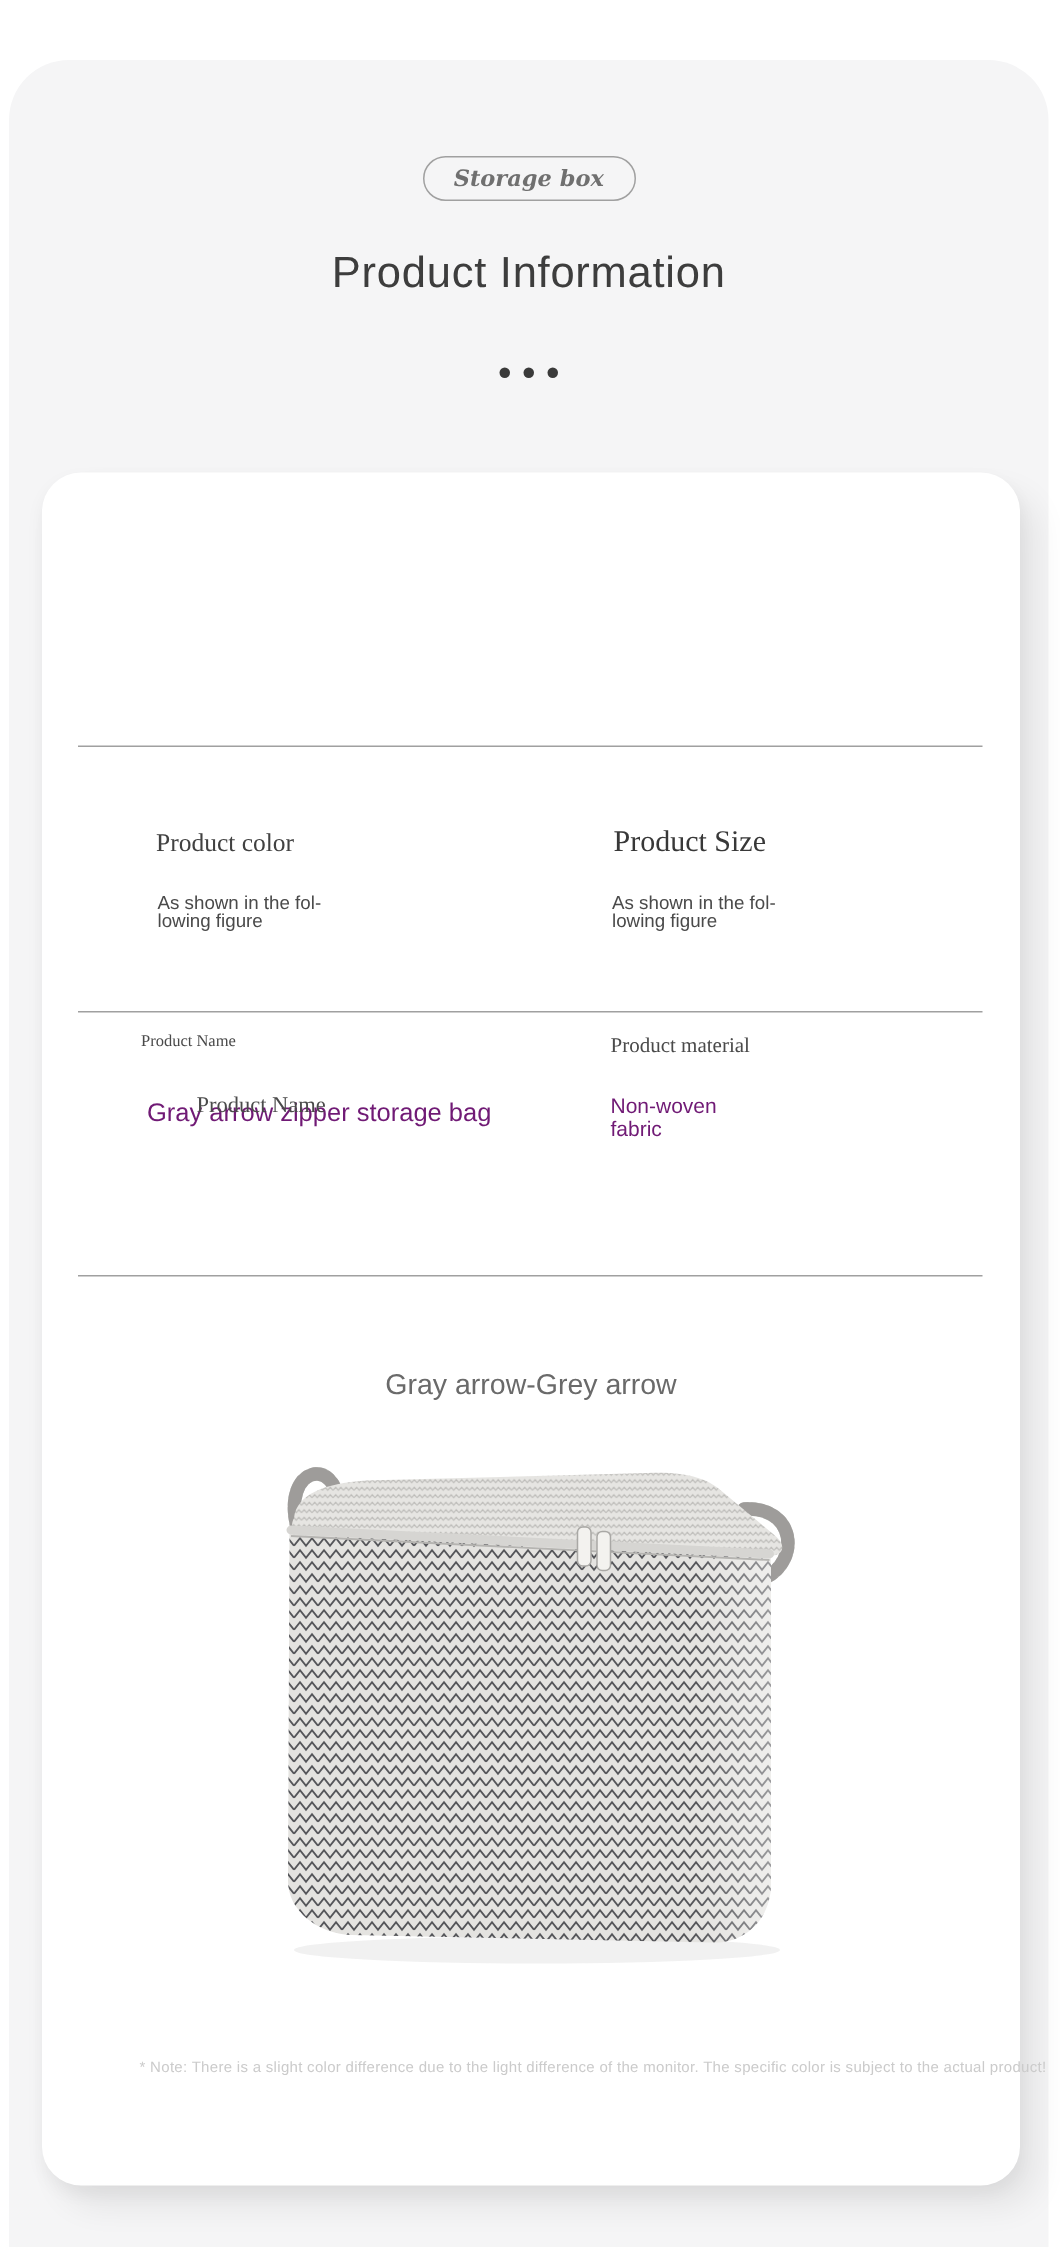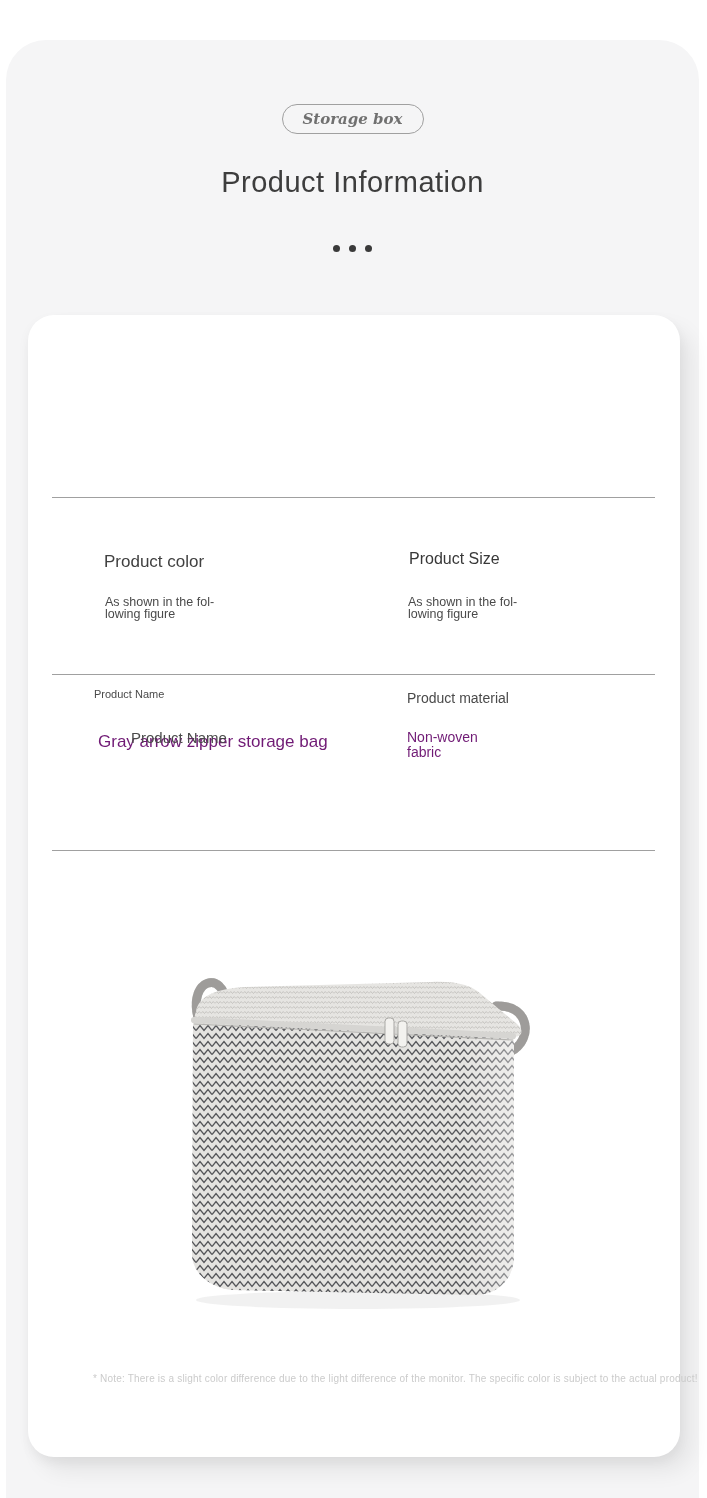--- a/index.html
+++ b/index.html
@@ -28,21 +28,21 @@
     position:absolute; top:205px; left:0; width:100%;
     display:flex; justify-content:center; gap:9px;
   }
   .dots span { width:7px; height:7px; border-radius:50%; background:#3a3a3a; display:block; }
   .card {
     position:absolute; left:22px; top:275px; width:652px; height:1142px;
     background:#ffffff; border-radius:26px;
     box-shadow: 12px 14px 22px rgba(0,0,0,0.07), 0 5px 12px rgba(0,0,0,0.05);
   }
   .abs { position:absolute; }
-  .lbl  { color:#4a4a4a; }
+  .lbl  { color:#4a4a4a;font-family:Liberation Serif, serif; }
   .val  { color:#701a75; }
   .divider { position:absolute; left:24px; width:603px; height:1px; background:#a0a0a0; }
   .small-val { font-size:12.5px; line-height:12px; white-space:pre-line; color:#4a4a4a; }
   .caption {
     position:absolute; top:598px; left:0; width:100%; text-align:center;
     font-size:19px; color:#6a6a6a;
   }
   .figure { position:absolute; left:152px; top:645px; width:350px; height:355px; }
   .note {
     position:absolute; left:65px; top:1058px;
@@ -74,30 +74,31 @@
 
       <div class="abs lbl" style="left:379px; top:375px; font-size:14px;">Product material</div>
       <div class="abs val" style="left:379px; top:415px; font-size:14px; line-height:15px; width:92px;">Non-woven fabric</div>
 
       <div class="divider" style="top:182px;"></div>
 
       <div class="abs lbl" style="left:76px; top:237px; font-size:17px; color:#414141;">Product color</div>
       <div class="abs small-val" style="left:77px; top:281px;">As shown in the fol-
 lowing figure</div>
 
-      <div class="abs lbl" style="left:381px; top:235px; font-size:16px; color:#383838;">Product Size</div>
+      <div class="abs lbl" style="left:381px; top:235px; font-size:20px; color:#383838;">Product Size</div>
       <div class="abs small-val" style="left:380px; top:281px;">As shown in the fol-
 lowing figure</div>
 
       <div class="divider" style="top:359px;"></div>
 
       <div class="abs lbl" style="left:103px; top:414px; font-size:15px;">Product Name</div>
 
       <div class="divider" style="top:535px;"></div>
 
+      <div class="caption">Gray arrow-Grey arrow</div>
 
       <svg class="figure" viewBox="0 0 350 355" role="img">
         <defs>
           <pattern id="herringbone" width="16" height="8" patternUnits="userSpaceOnUse">
             <rect width="16" height="8" fill="#e4e3e0"></rect>
             <path d="M0,6.5 L4,1.5 L8,6.5 L12,1.5 L16,6.5" fill="none" stroke="#55565a" stroke-width="1.3"></path>
           </pattern>
           <pattern id="speckle" width="7" height="5" patternUnits="userSpaceOnUse">
             <rect width="7" height="5" fill="#e6e5e2"></rect>
             <path d="M0,3.5 L1.8,1.5 L3.5,3.5 L5.2,1.5 L7,3.5" fill="none" stroke="#bcbbb8" stroke-width="0.8"></path>

